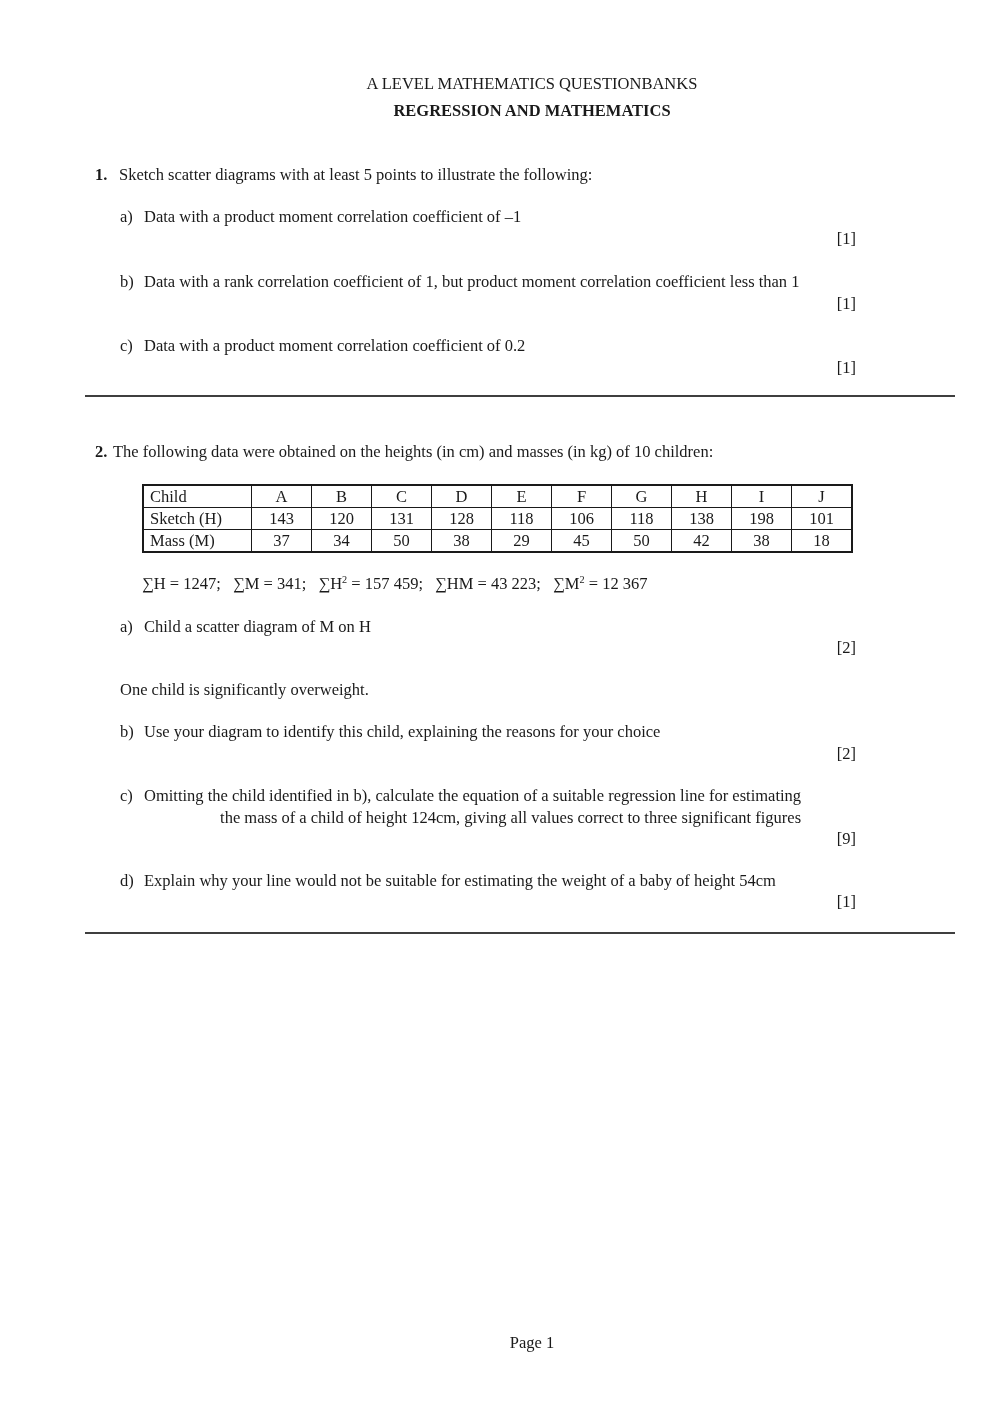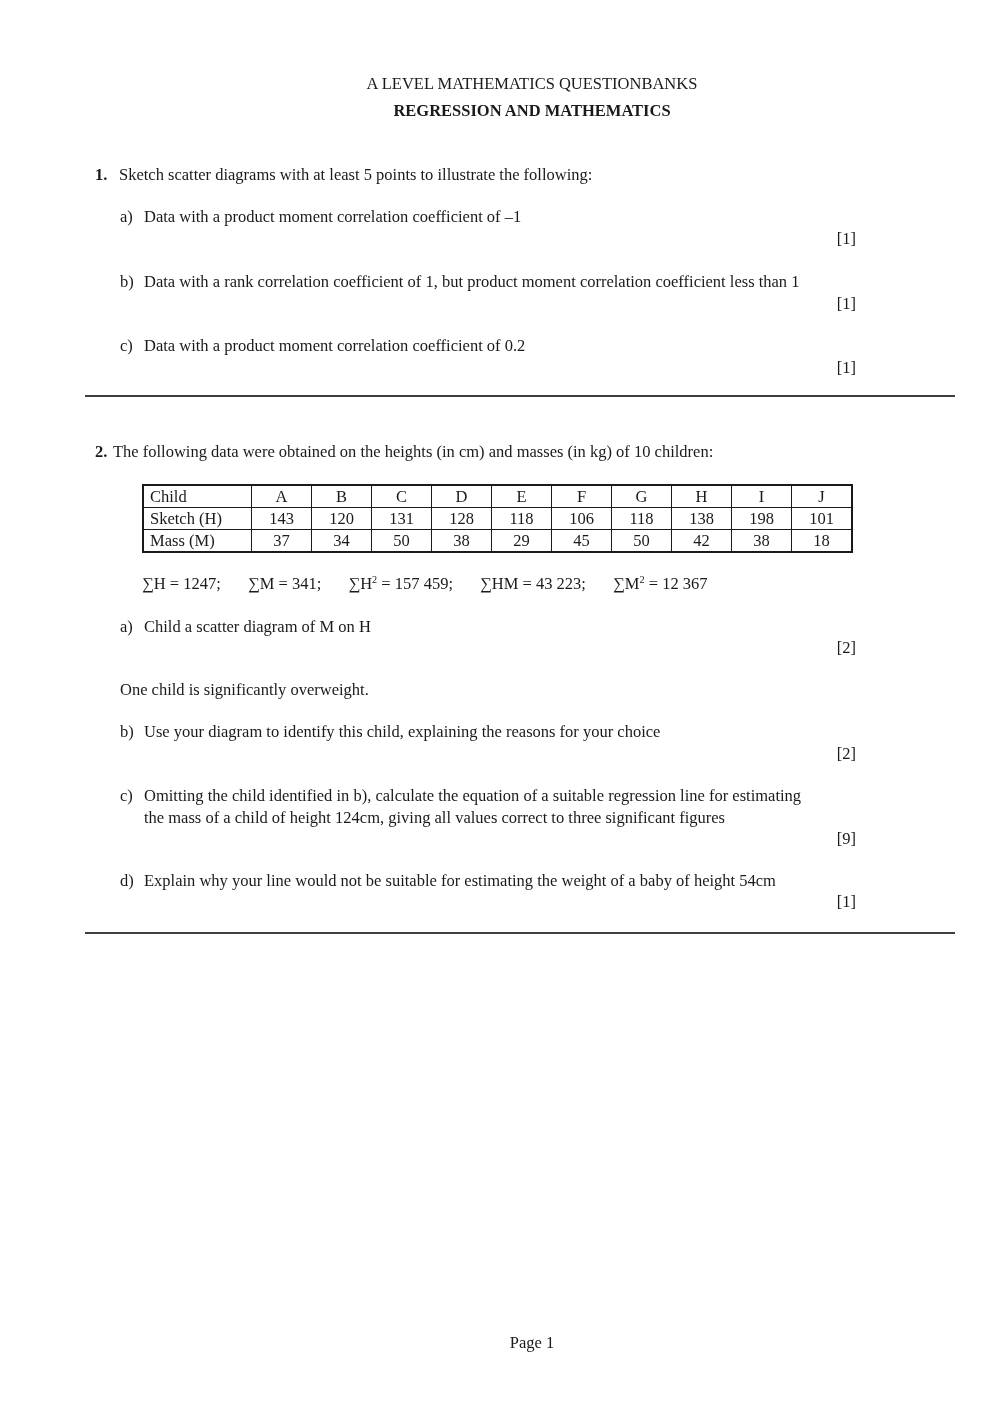--- a/index.html
+++ b/index.html
@@ -17,26 +17,26 @@
   }
   .abs { position: absolute; }
   .centered { left: 95px; width: 874px; text-align: center; white-space: nowrap; }
   .bold { font-weight: bold; }
   .qrow { left: 95px; display: flex; white-space: nowrap; }
   .qnum { font-weight: bold; flex: none; }
   .qnum-w1 { width: 24px; }
   .qnum-w2 { width: 18px; }
   .part { left: 120px; display: flex; white-space: nowrap; }
   .plabel { width: 24px; flex: none; }
-  .block { display: block; }
+  .block { display: block; text-align: right; }
   .marks { left: 95px; width: 761px; text-align: right; white-space: nowrap; }
   .note { left: 120px; white-space: nowrap; }
   .rule { left: 85px; width: 870px; height: 2px; background: #3f3f3f; }
   .sums { left: 142px; white-space: nowrap; }
-  .sum-seg + .sum-seg { margin-left: 23px; }
+  .sum-seg + .sum-seg { margin-left: 8px; }
   .sum-seg sup { font-size: 0.62em; line-height: 0; }
   table.children { border-collapse: collapse; border: 2px solid #1a1a1a; background: #fff; }
   table.children td {
     border: 1px solid #1a1a1a;
     height: 21px;
     padding: 0 6px;
     text-align: center;
     font-size: 16.5px;
     line-height: 21px;
   }

